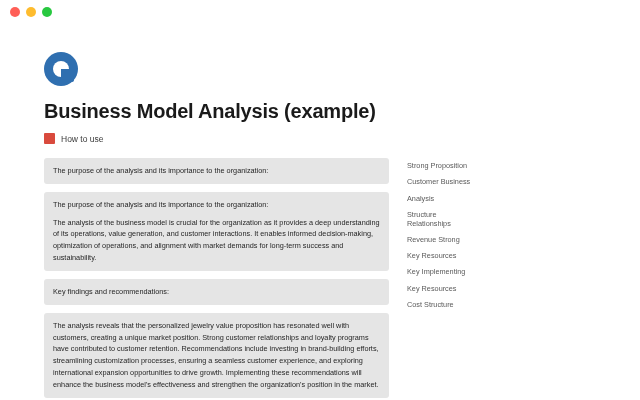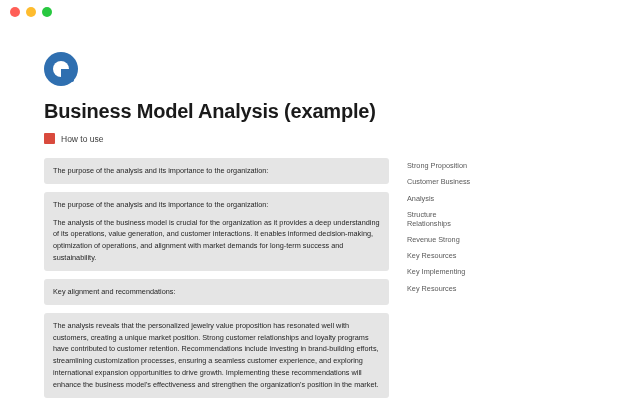--- a/index.html
+++ b/index.html
@@ -166,36 +166,37 @@
         <div class="callout">
           <p>The purpose of the analysis and its importance to the organization:</p>
         </div>
 
         <div class="callout">
           <p>The purpose of the analysis and its importance to the organization:</p>
           <p>The analysis of the business model is crucial for the organization as it provides a deep understanding of its operations, value generation, and customer interactions. It enables informed decision-making, optimization of operations, and alignment with market demands for long-term success and sustainability.</p>
         </div>
 
         <div class="callout">
-          <p>Key alignment and recommendations:</p>
+          <p>Key findings and recommendations:</p>
         </div>
 
         <div class="callout">
           <p>The analysis reveals that the personalized jewelry value proposition has resonated well with customers, creating a unique market position. Strong customer relationships and loyalty programs have contributed to customer retention. Recommendations include investing in brand-building efforts, streamlining customization processes, ensuring a seamless customer experience, and exploring international expansion opportunities to drive growth. Implementing these recommendations will enhance the business model's effectiveness and strengthen the organization's position in the market.</p>
         </div>
 
       </div>
 
       <div class="toc">
         <div class="toc-item">Strong Proposition</div>
         <div class="toc-item">Customer Business</div>
         <div class="toc-item">Analysis</div>
         <div class="toc-item">Structure Relationships</div>
         <div class="toc-item">Revenue Strong</div>
         <div class="toc-item">Key Resources</div>
         <div class="toc-item">Key Implementing</div>
         <div class="toc-item">Key Resources</div>
+        <div class="toc-item">Cost Structure</div>
       </div>
 
     </div>
 
   </div>
 </div>
 
 </body></html>

